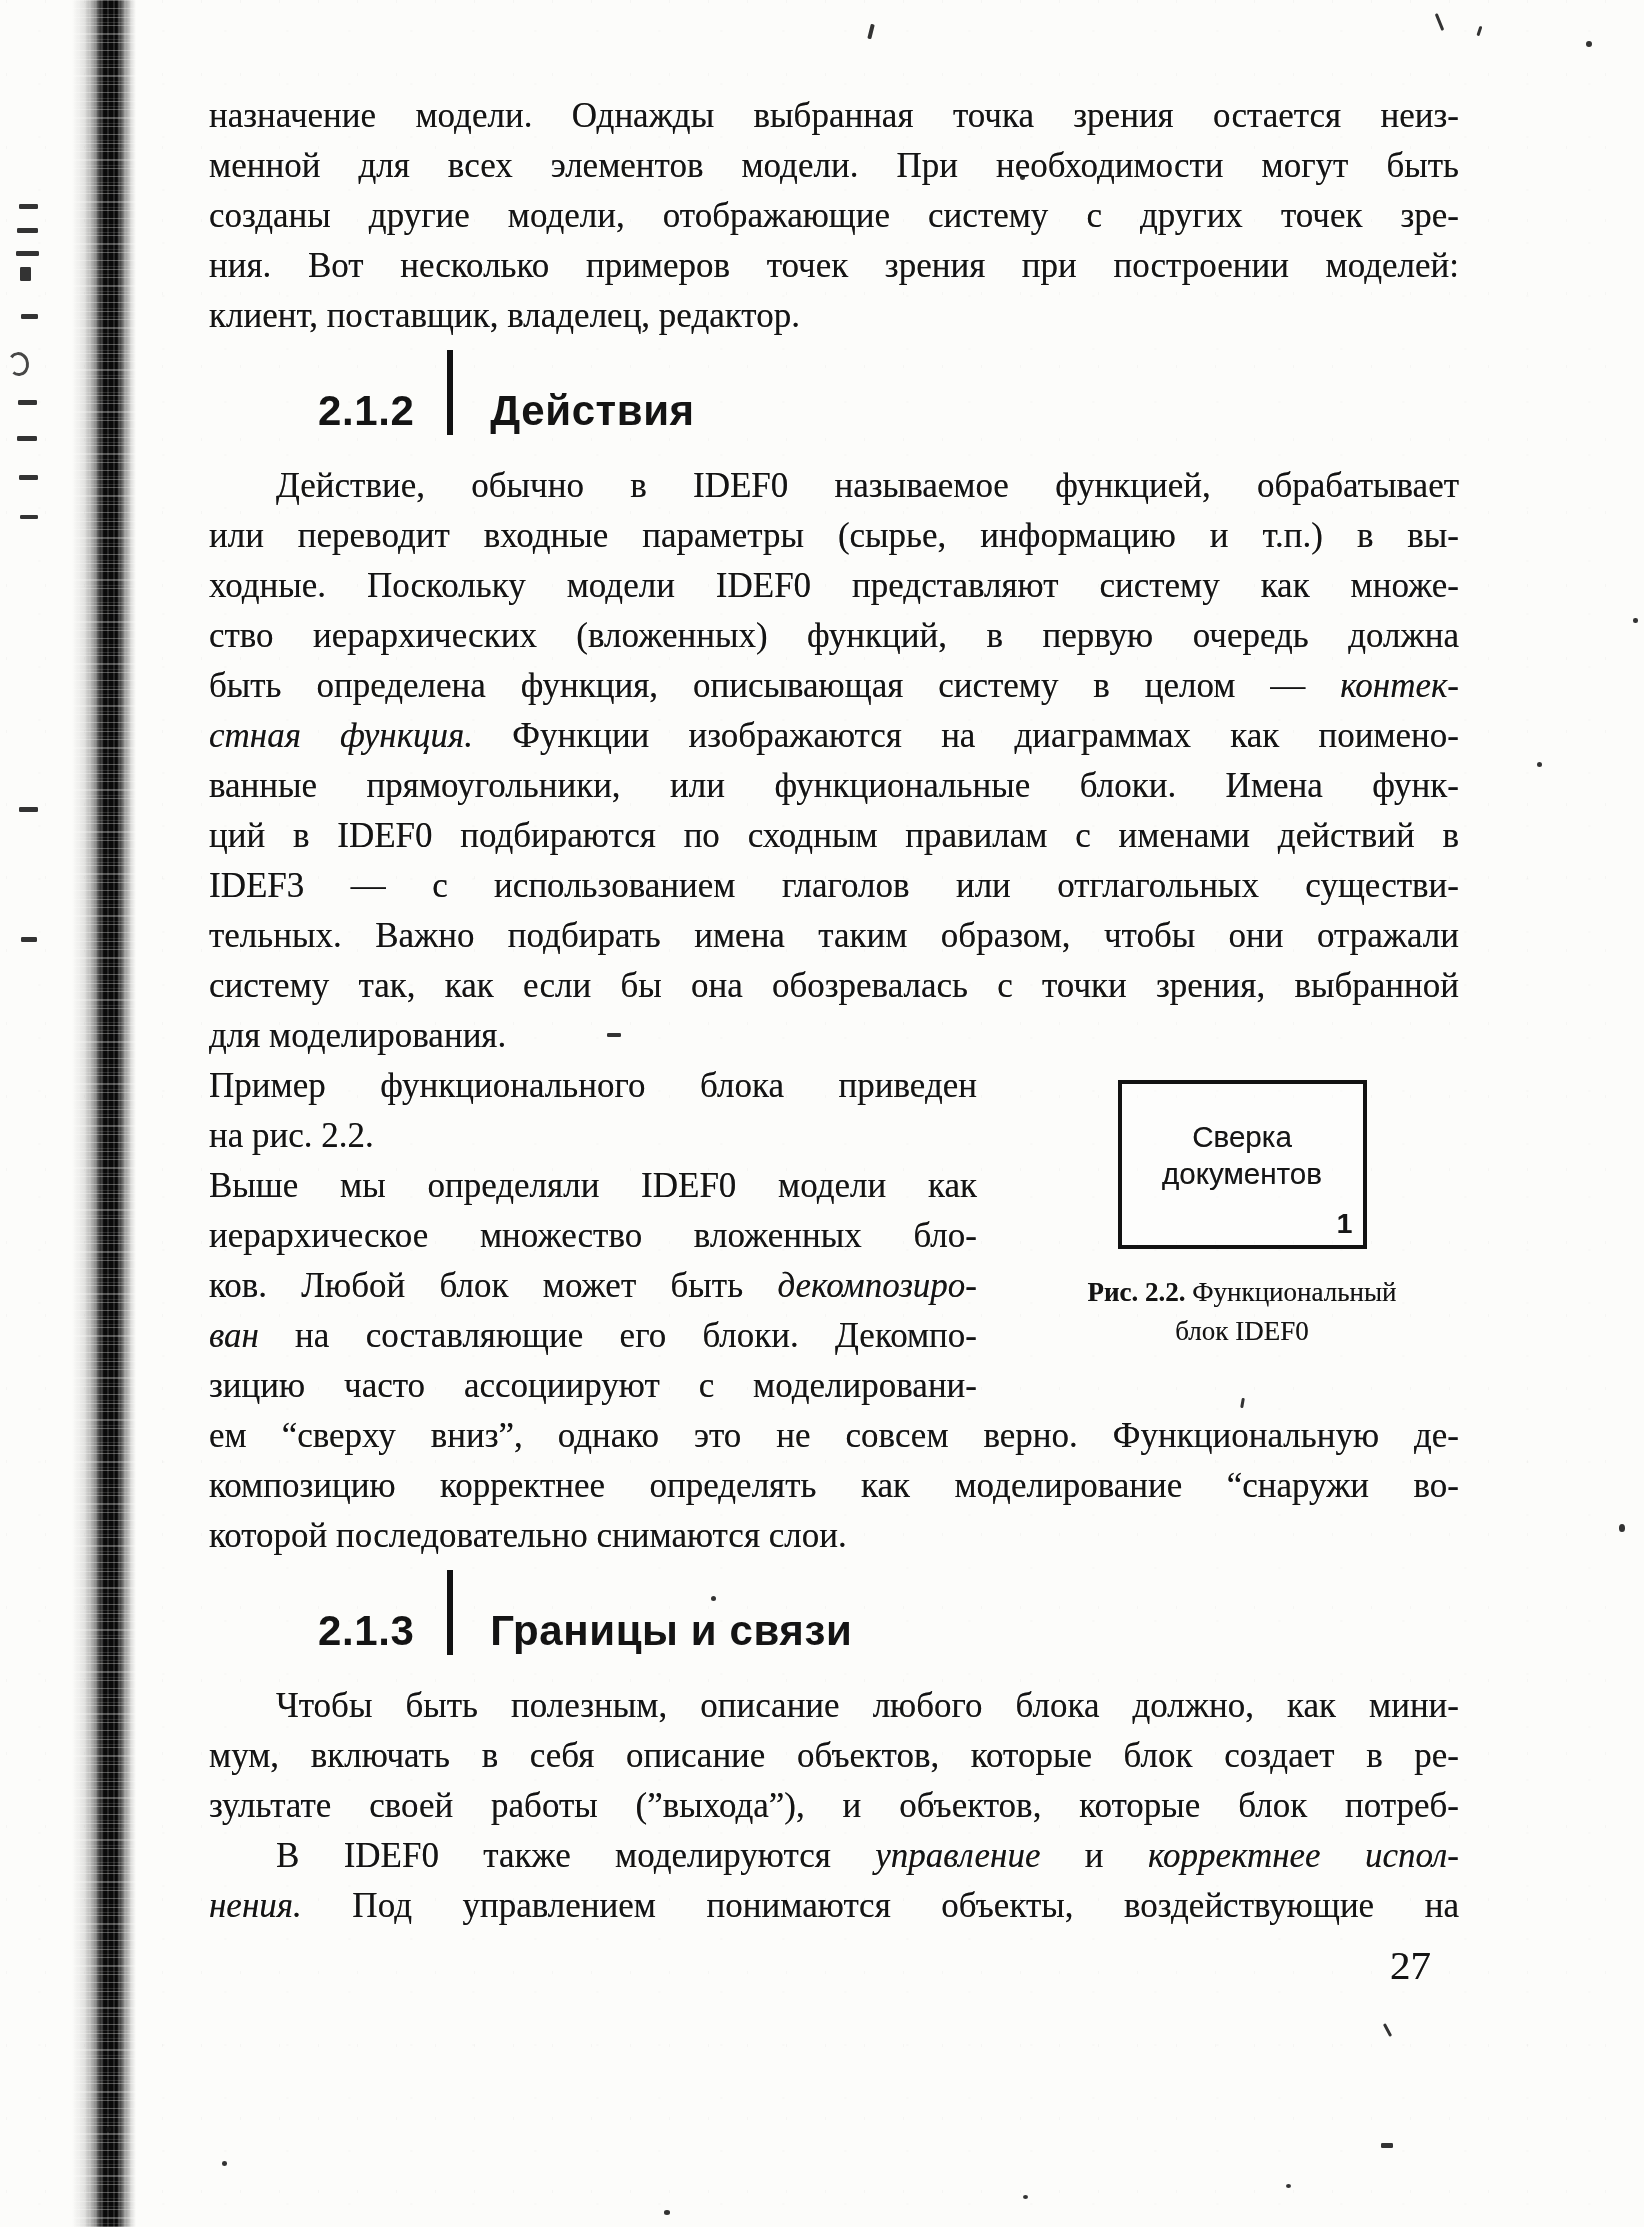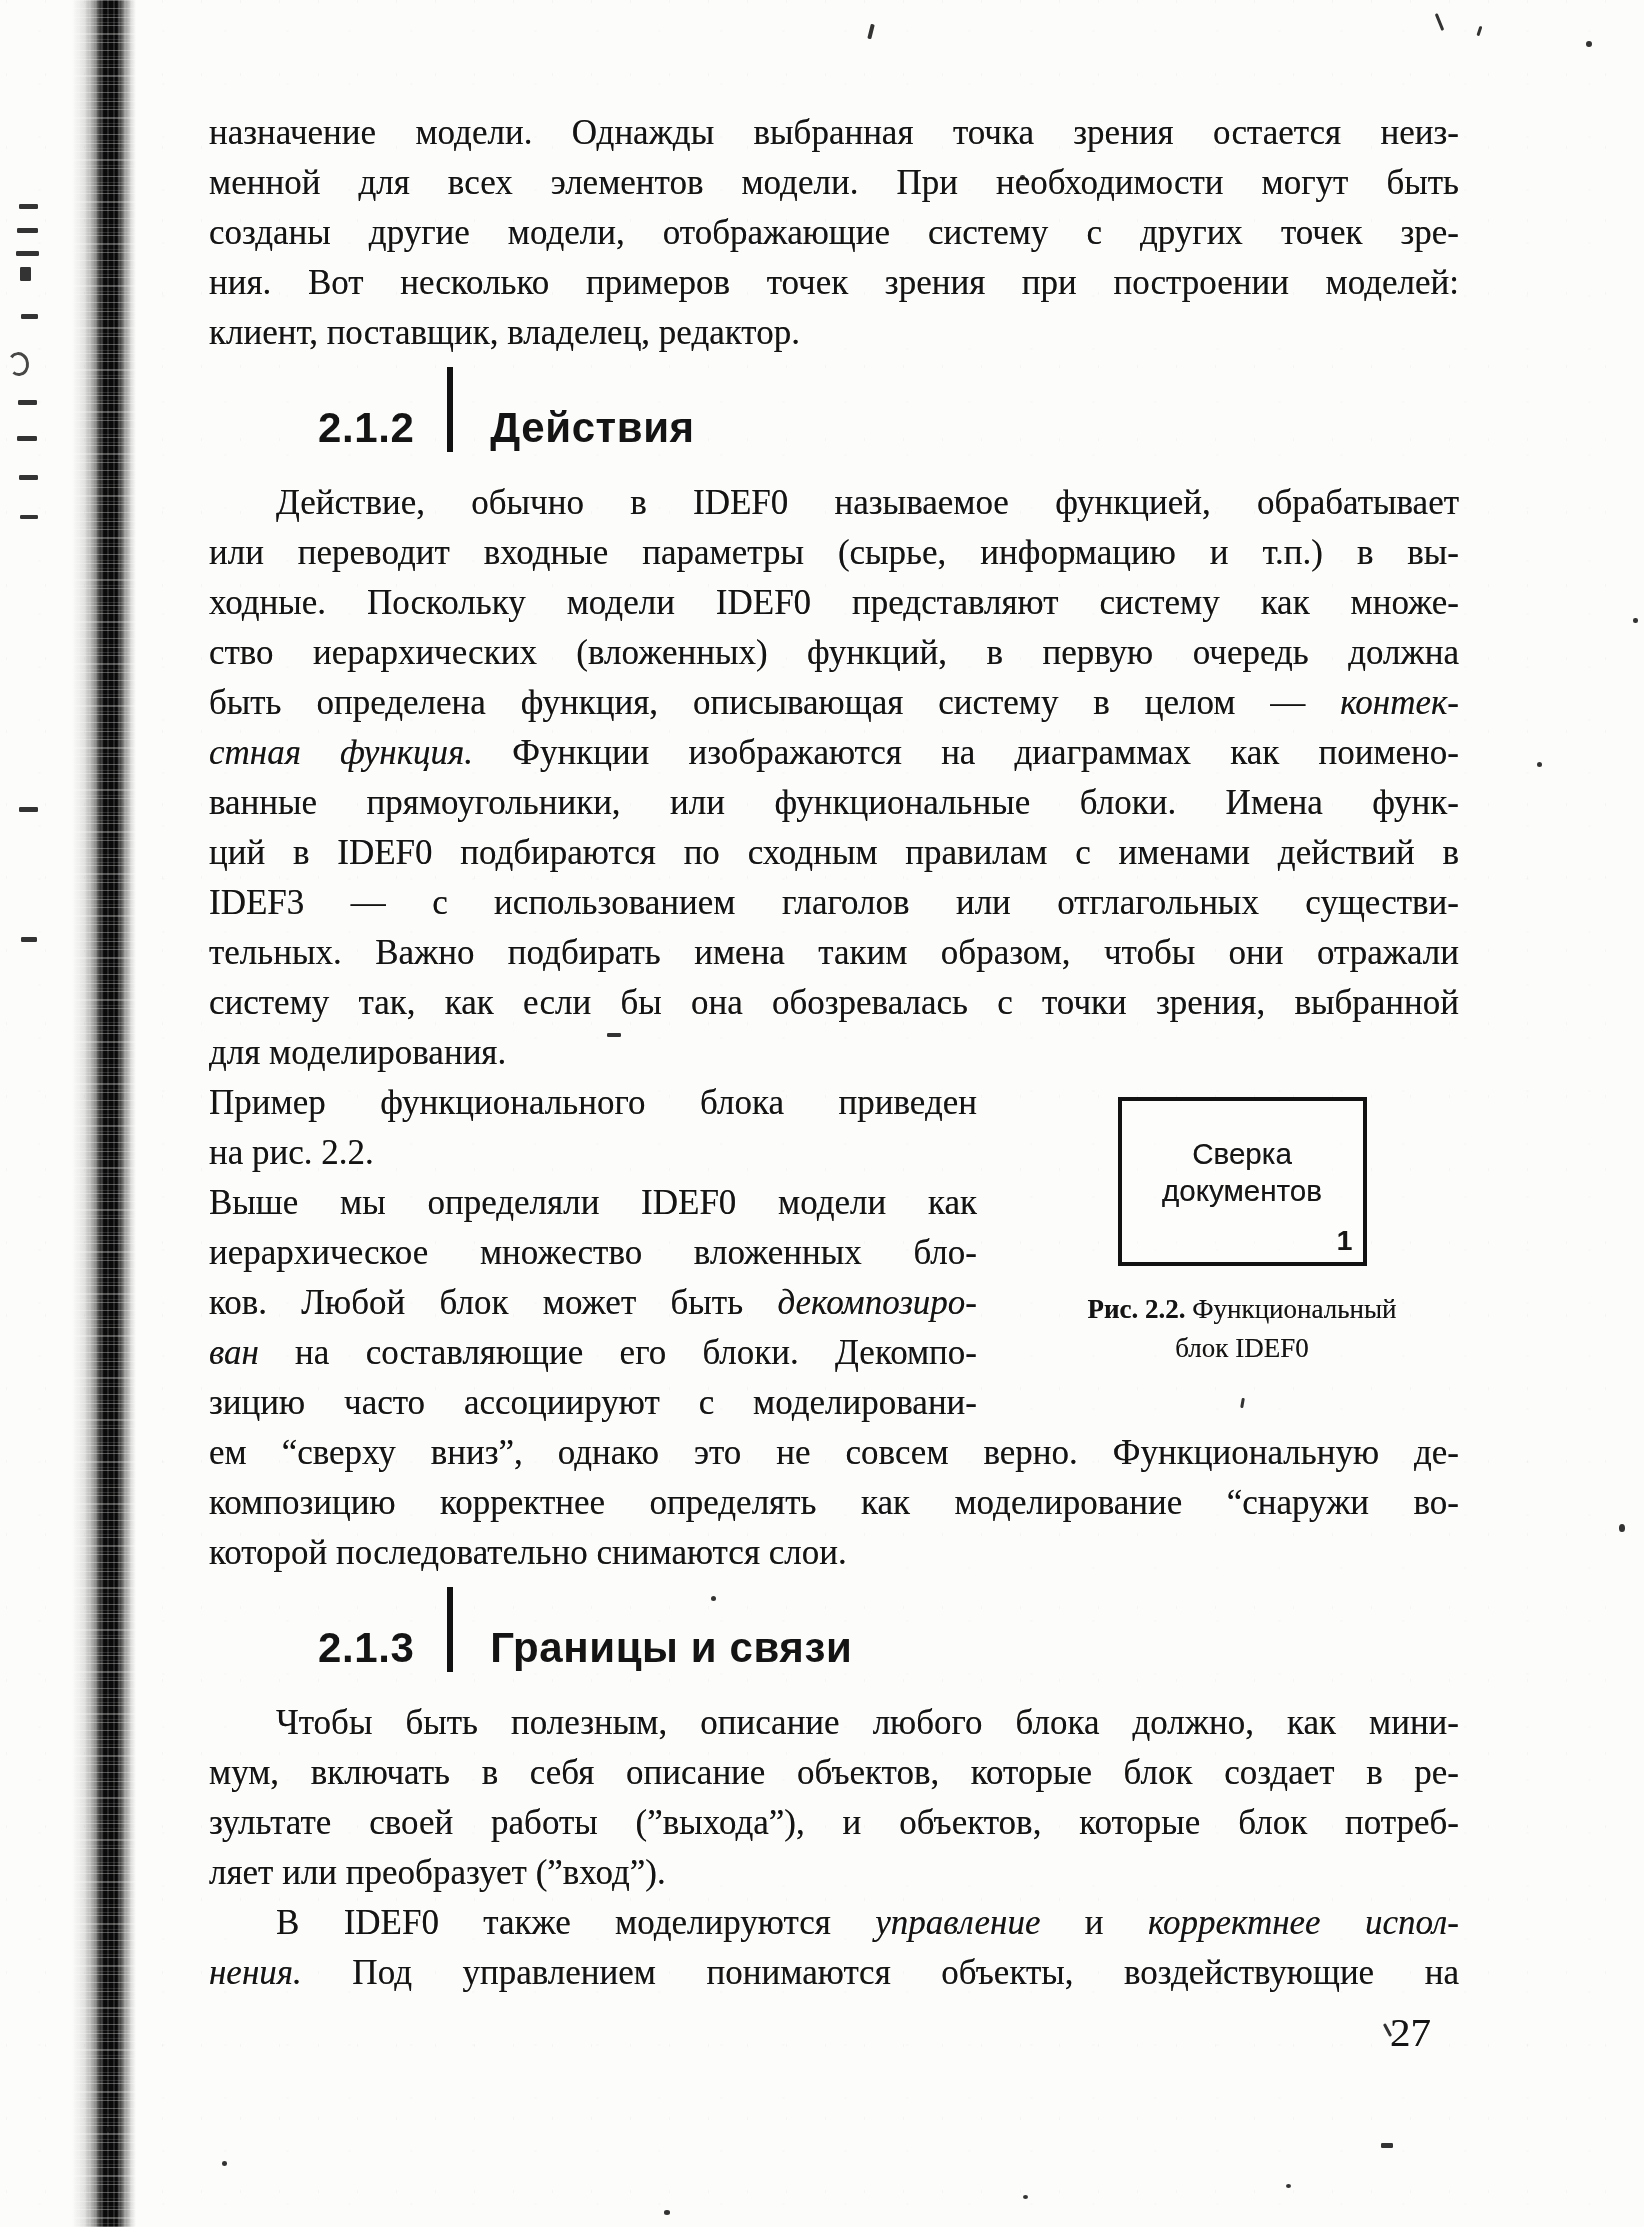--- a/index.html
+++ b/index.html
@@ -24,21 +24,21 @@
       rgba(12,12,12,0.45) 82%, rgba(12,12,12,0.10) 94%, rgba(12,12,12,0) 100%);
   }
   .binding::after {
     content:""; position:absolute; inset:0;
     background:
       repeating-linear-gradient(0deg, rgba(252,252,250,0.30) 0 1.3px, transparent 1.3px 3.2px,
         rgba(252,252,250,0.14) 3.2px 3.9px, transparent 3.9px 8.4px),
       repeating-linear-gradient(90deg, rgba(252,252,250,0.12) 0 1.9px, transparent 1.9px 5.8px);
   }
 
-  .content { position:absolute; left:209px; top:17px; width:1250px; }
+  .content { position:absolute; left:209px; top:0; width:1250px; }
 
   .line {
     font-size:35px; line-height:50px;
     text-align:justify; text-align-last:justify;
     text-shadow:0 0 0.6px rgba(17,17,17,0.55);
   }
   .line.nj { text-align-last:left; }
   .line.ind { text-indent:67px; }
   .it { font-style:italic; }
   .bd { font-weight:bold; }
@@ -193,21 +193,20 @@
   <div class="sec-heading">
     <span>2.1.3</span>
     <span class="sec-bar"></span>
     <span>Границы и связи</span>
   </div>
 
   <div class="para">
       <div class="line ind"><span>Чтобы быть полезным, описание любого блока должно, как мини-</span></div>
       <div class="line"><span>мум, включать в себя описание объектов, которые блок создает в ре-</span></div>
       <div class="line"><span>зультате своей работы (”выхода”), и объектов, которые блок потреб-</span></div>
-      <div class="line nj"><span>ляет или преобразует (”вход”).</span></div>
     </div>
 
   <div class="para">
       <div class="line ind"><span>В IDEF0 также моделируются </span><span class="it">управление</span><span> и </span><span class="it">корректнее испол-</span></div>
       <div class="line"><span class="it">нения.</span><span> Под управлением понимаются объекты, воздействующие на</span></div>
     </div>
 
   <div class="page-num">27</div>
 
 </div>

